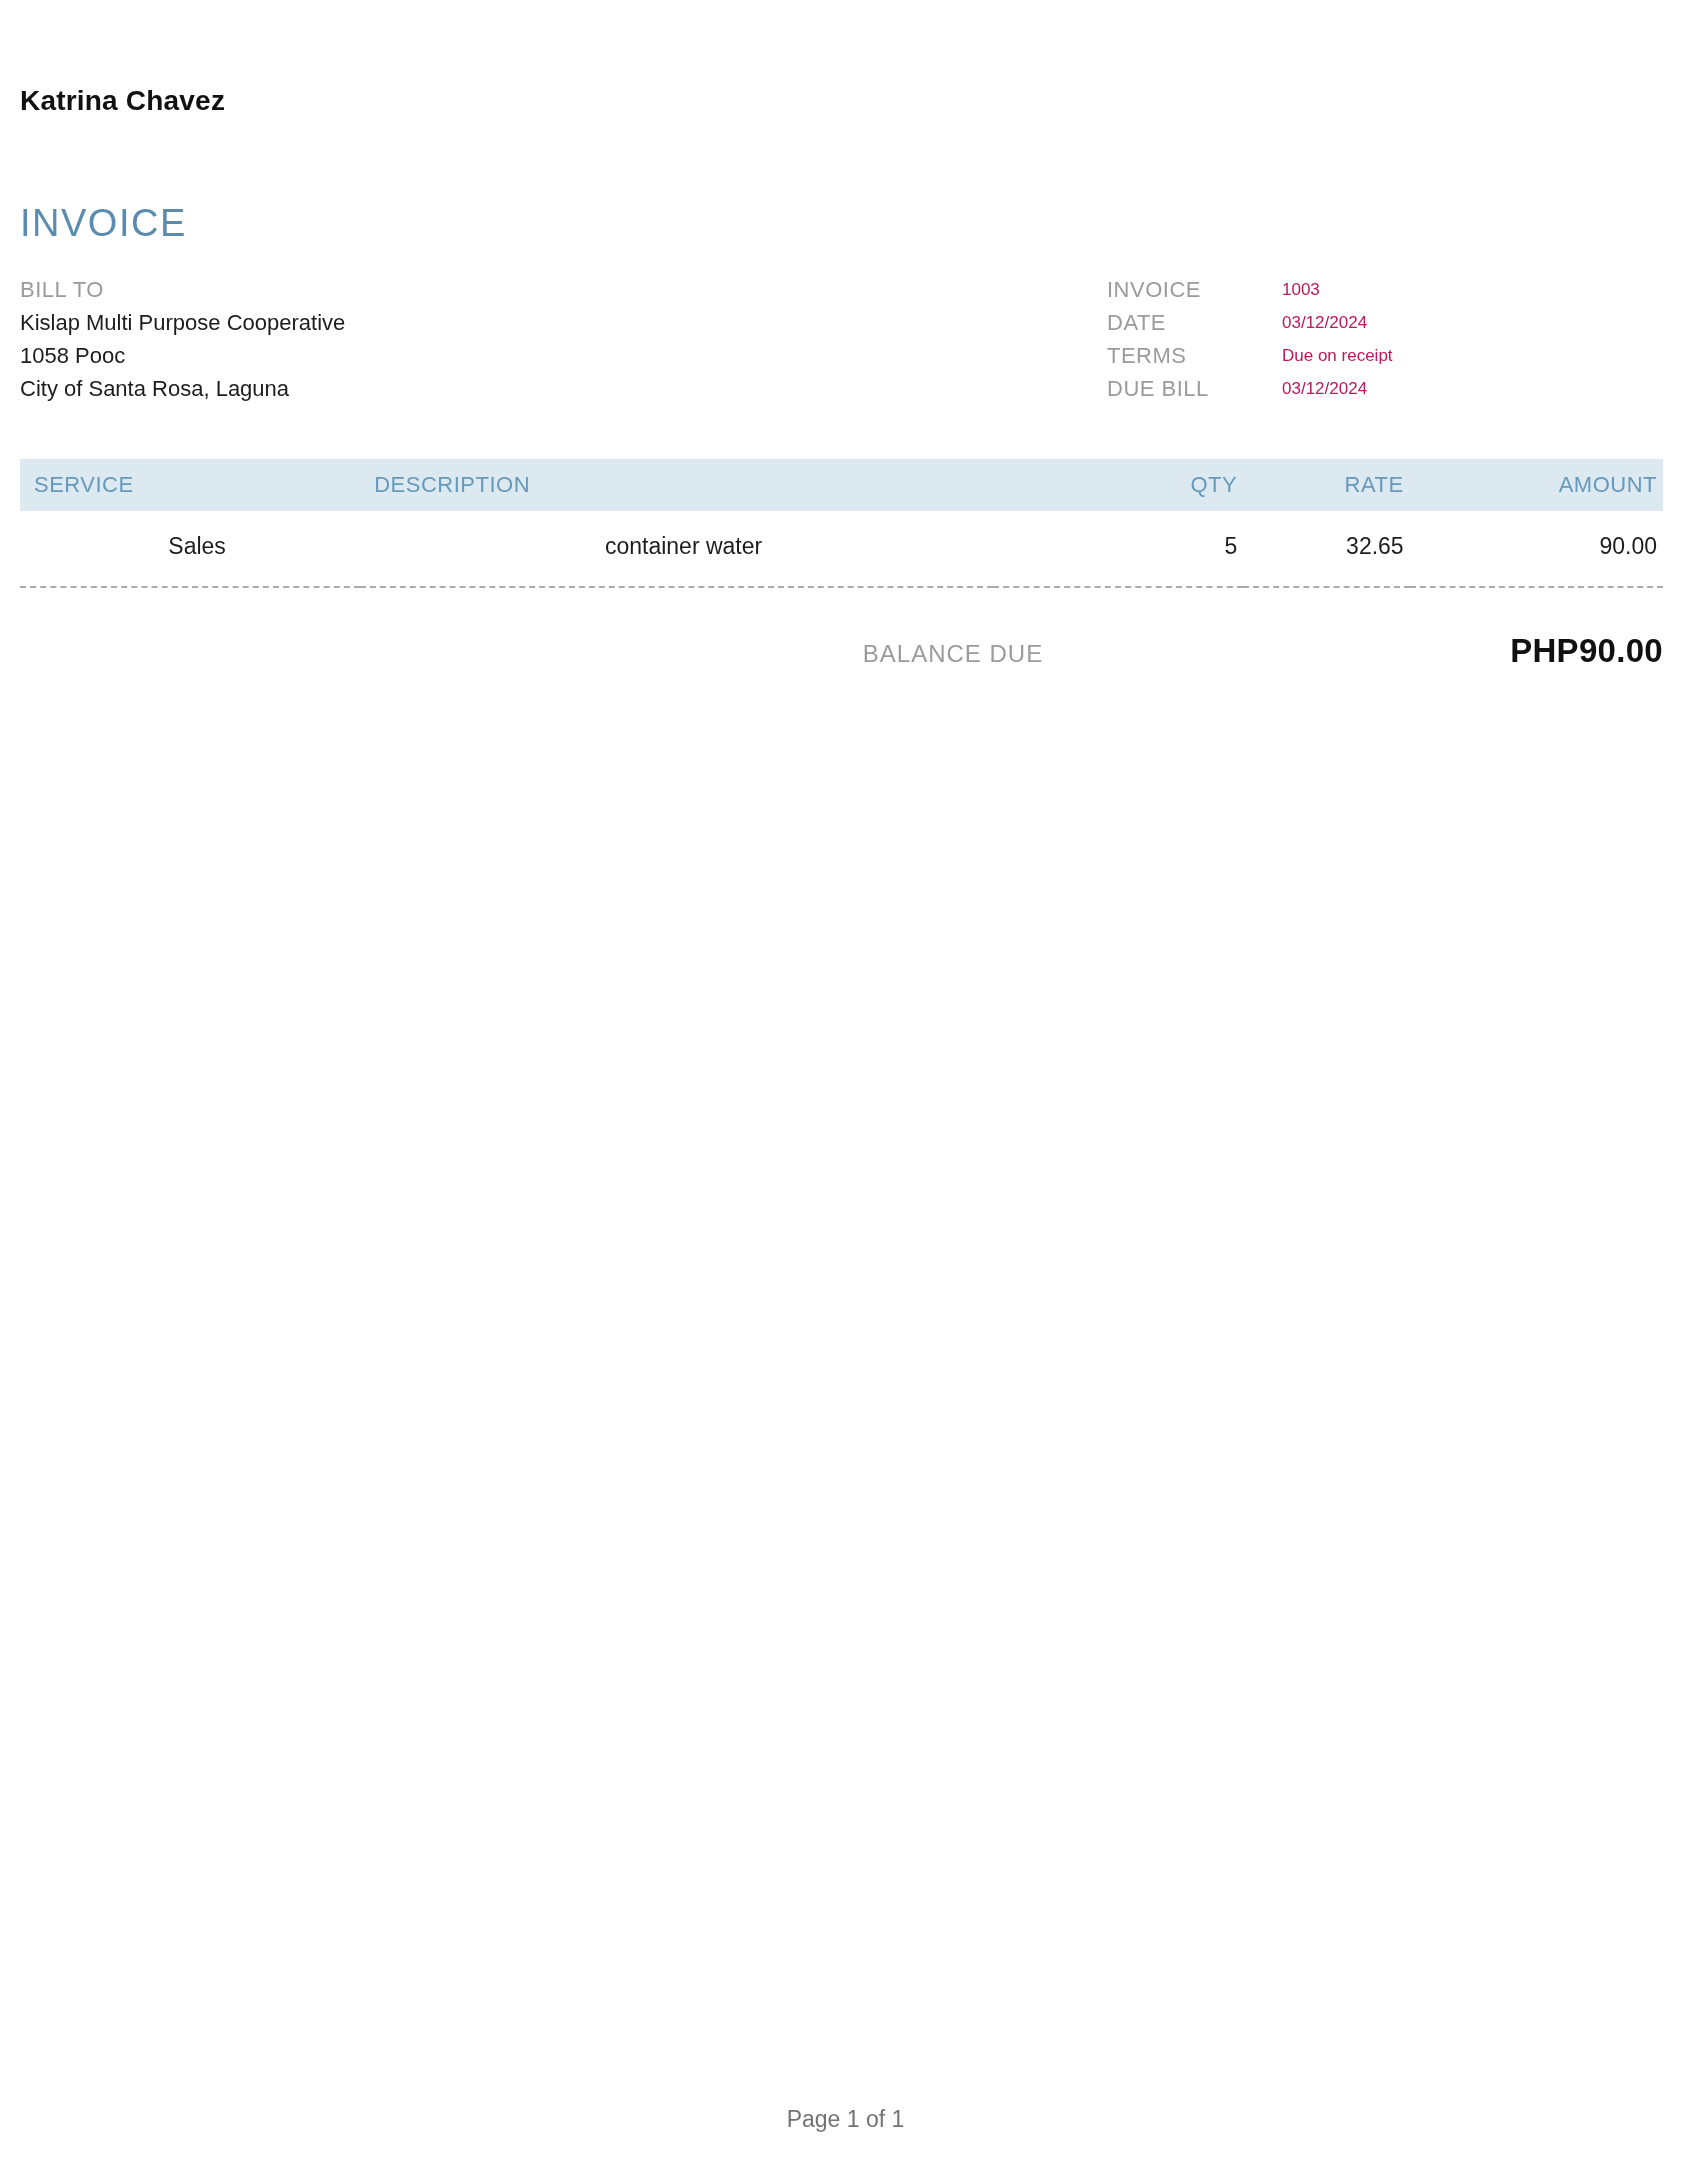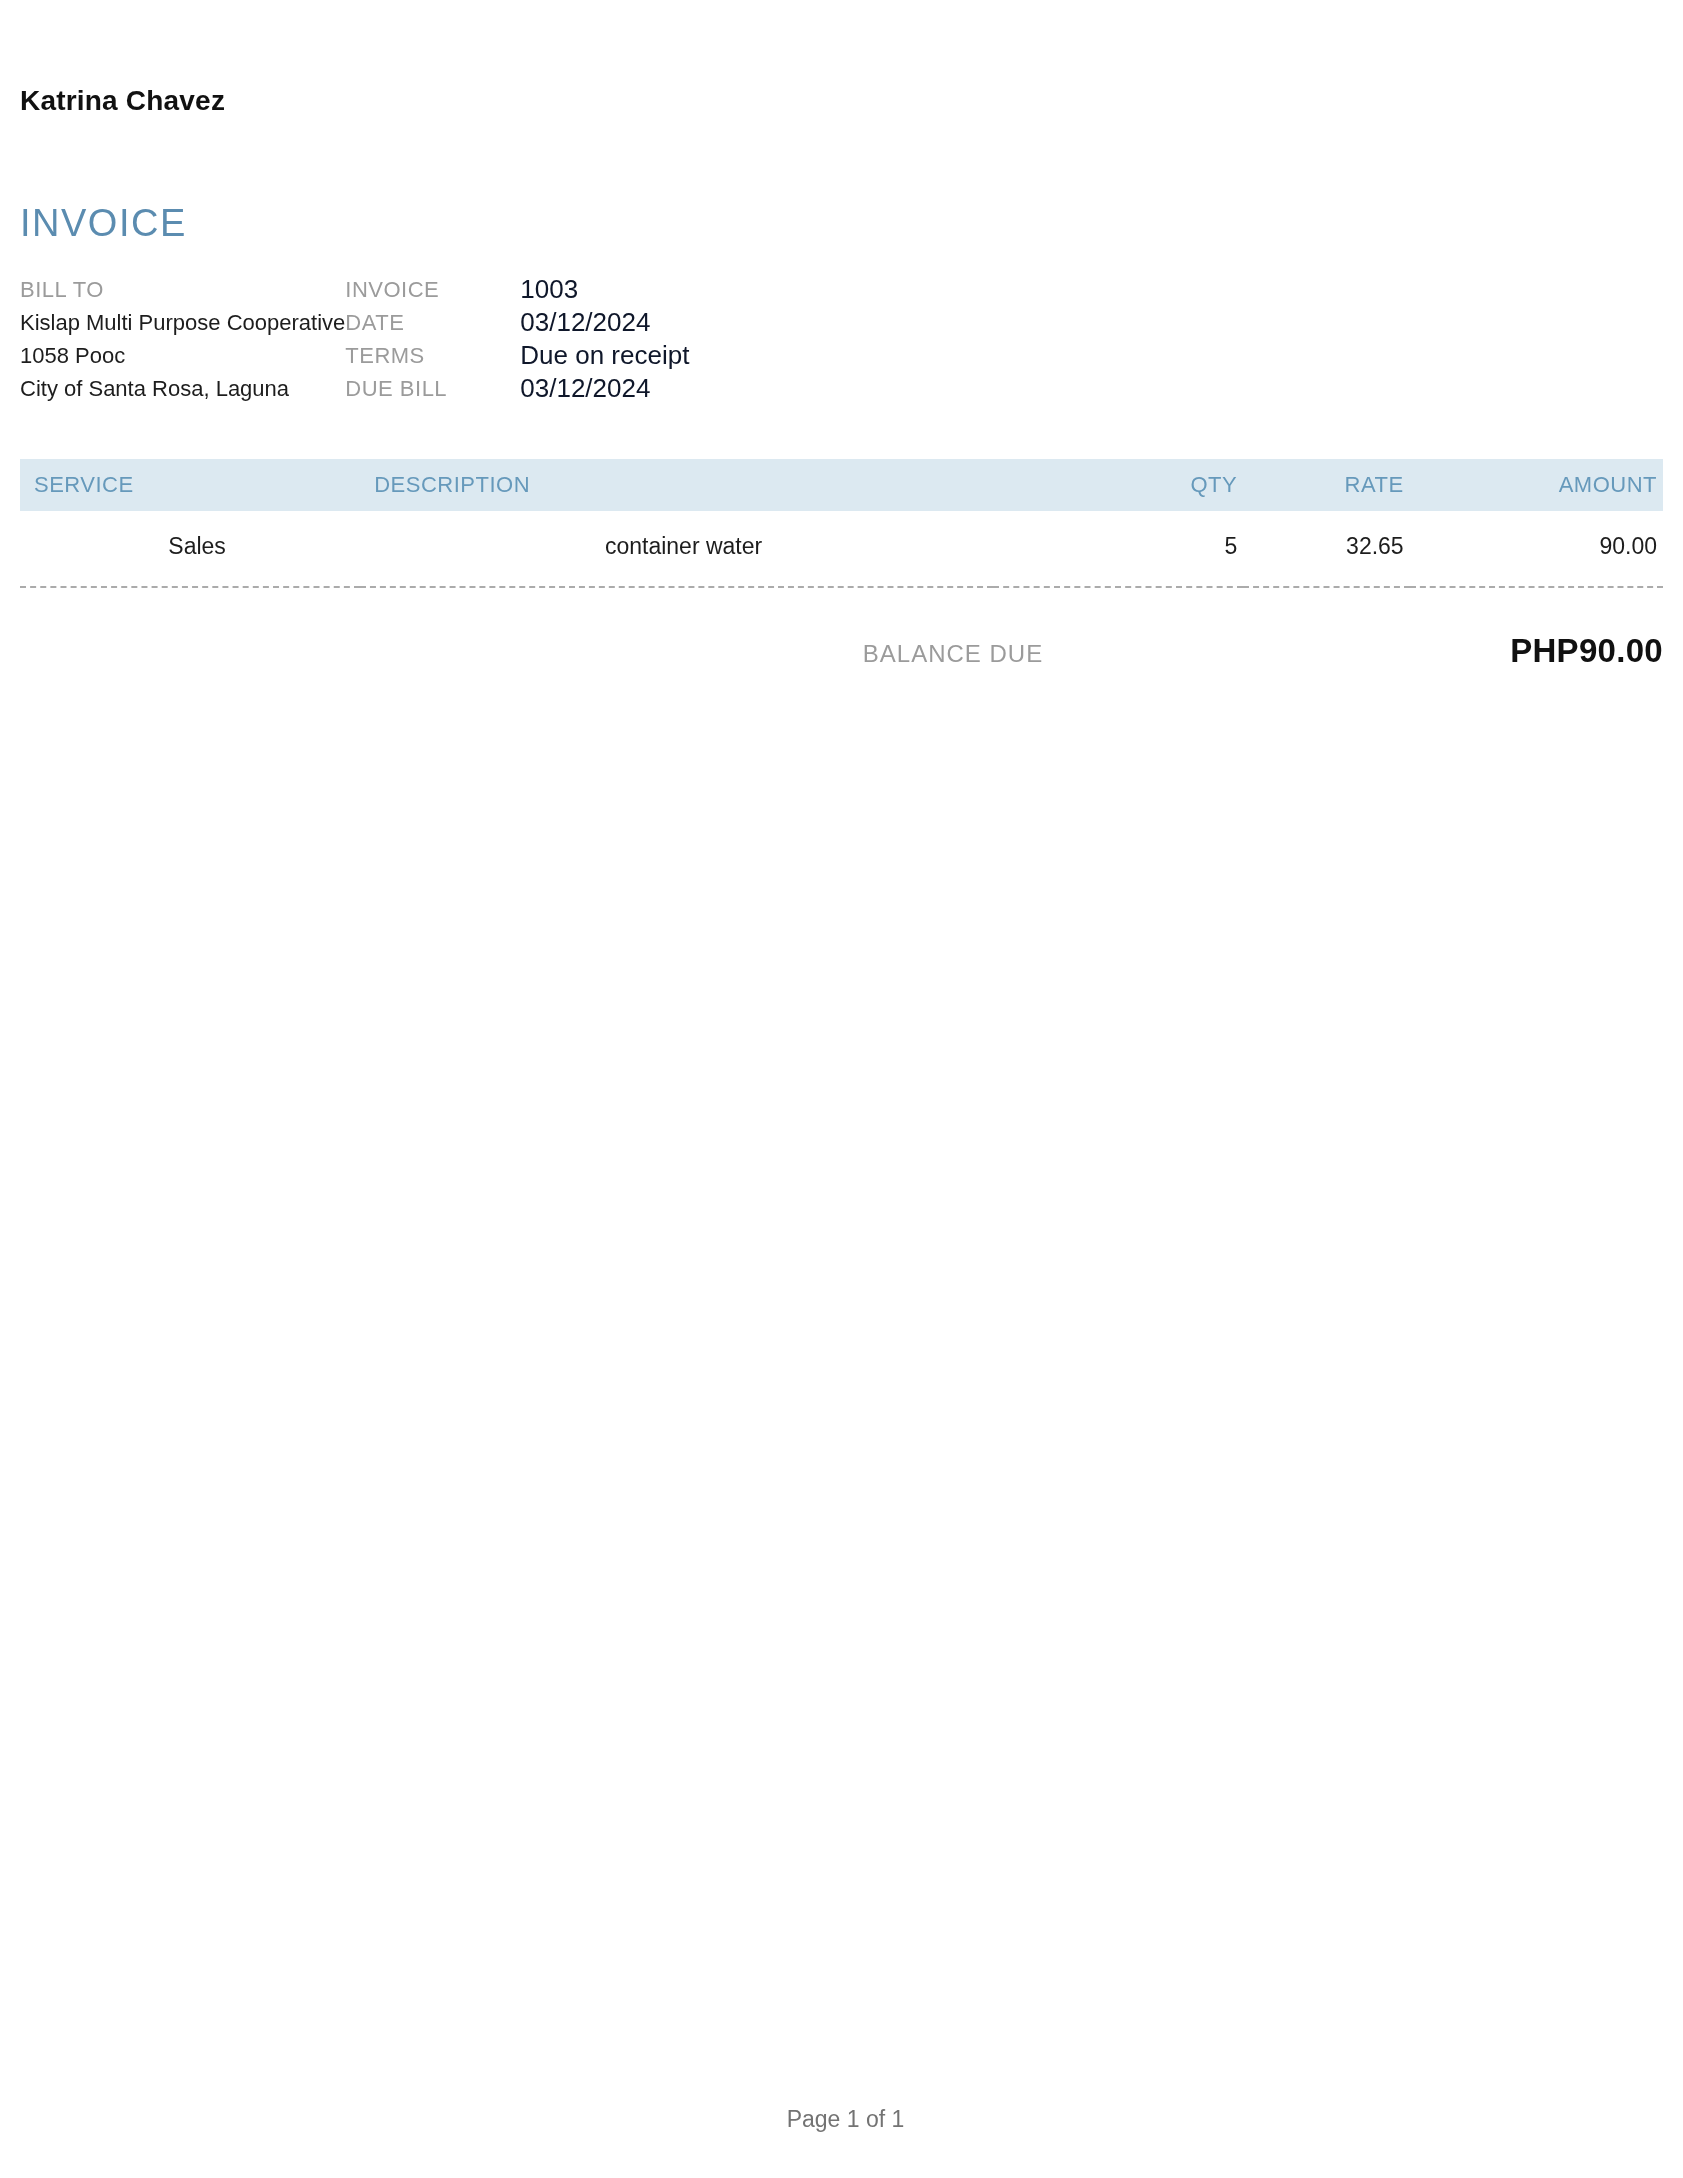--- a/index.html
+++ b/index.html
@@ -13,27 +13,27 @@
   
   .seller-name { padding-top:85px; font-size:28px; font-weight:bold; color:#111; letter-spacing:0.2px; }
   .seller-lines { margin-top:21px; }
   .seller-line { font-size:20px; color:#2b2b2b; line-height:33px; }
   .seller-line.email { font-size:19px; }
 
   
   .doc-title { margin-top:85px; font-size:38px; font-weight:400; color:#5b8cb0; letter-spacing:1.5px; }
 
   
-  .info-row { display:flex; margin-top:28px; }
+  .info-row { display:flex; justify-content:space-between; margin-top:28px; }
   .billto-label { font-size:22px; color:#9b9b9b; line-height:33px; letter-spacing:0.5px; }
   .billto-line { font-size:22px; color:#1d1d1d; line-height:33px; }
   .meta-block { width:556px; }
   .meta-row { display:flex; line-height:33px; }
   .meta-label { width:175px; font-size:22px; color:#9b9b9b; letter-spacing:0.5px; }
-  .meta-value { font-size:26px; color:#0f172a; }
+  .meta-value { font-size:17px; color:#be185d; }
 
   
   .items { width:100%; border-collapse:collapse; table-layout:fixed; margin-top:54px; }
   .items col.c-service { width:329px; }
   .items col.c-desc { width:612px; }
   .items col.c-qty { width:242px; }
   .items col.c-rate { width:161px; }
   .items col.c-amount { width:245px; }
   .items thead th {
     background:#dce9f1; color:#6699bb; font-weight:400; font-size:22px;

